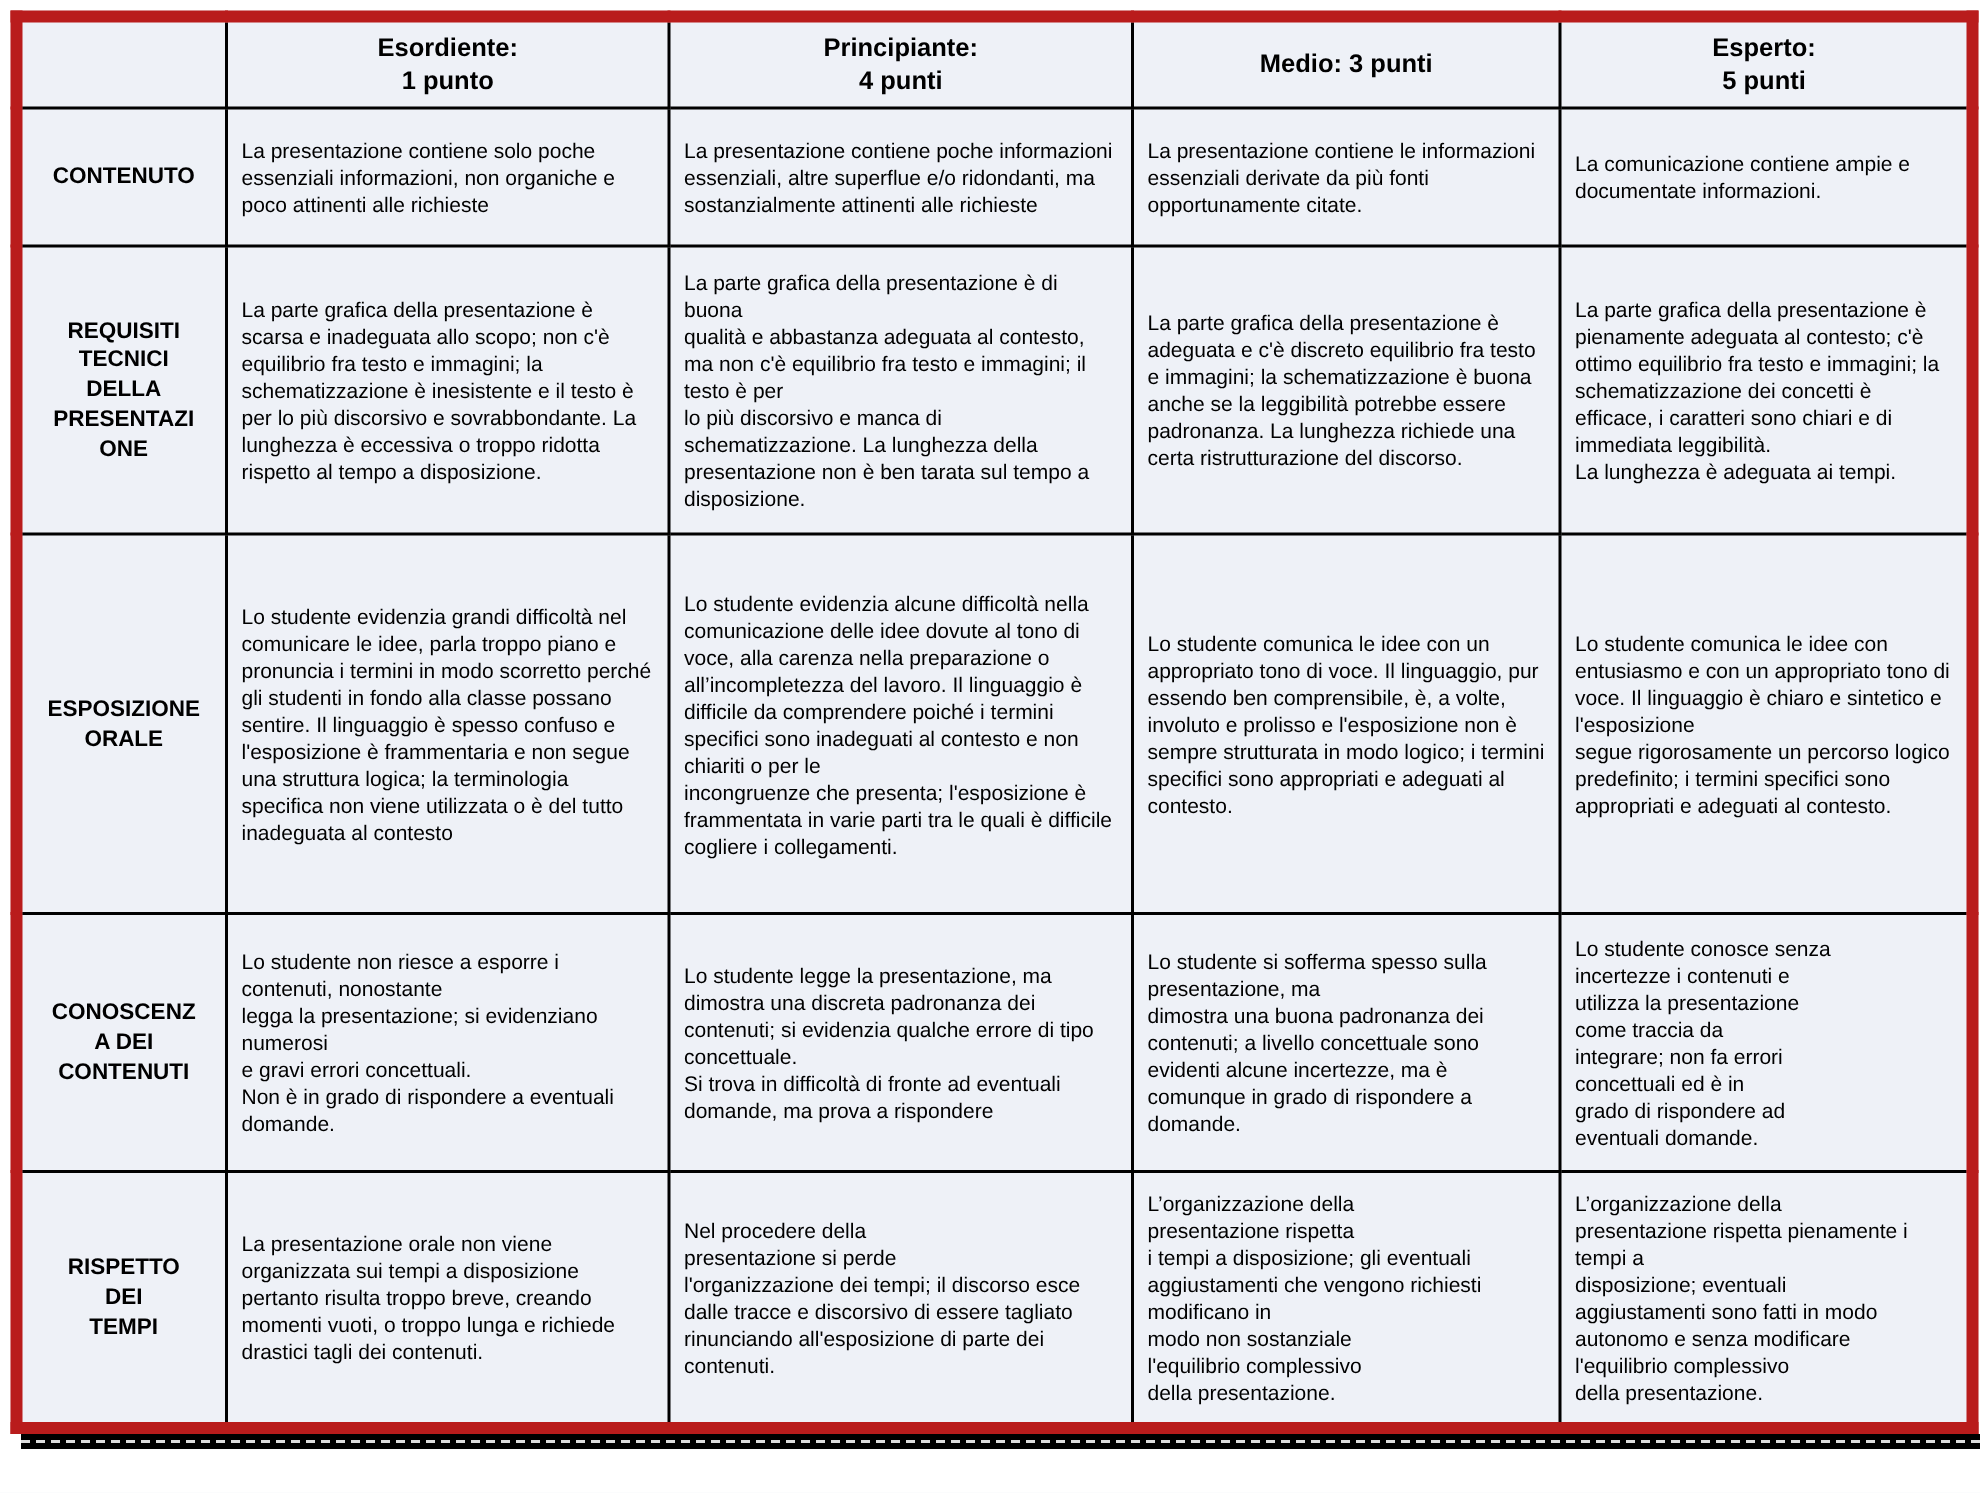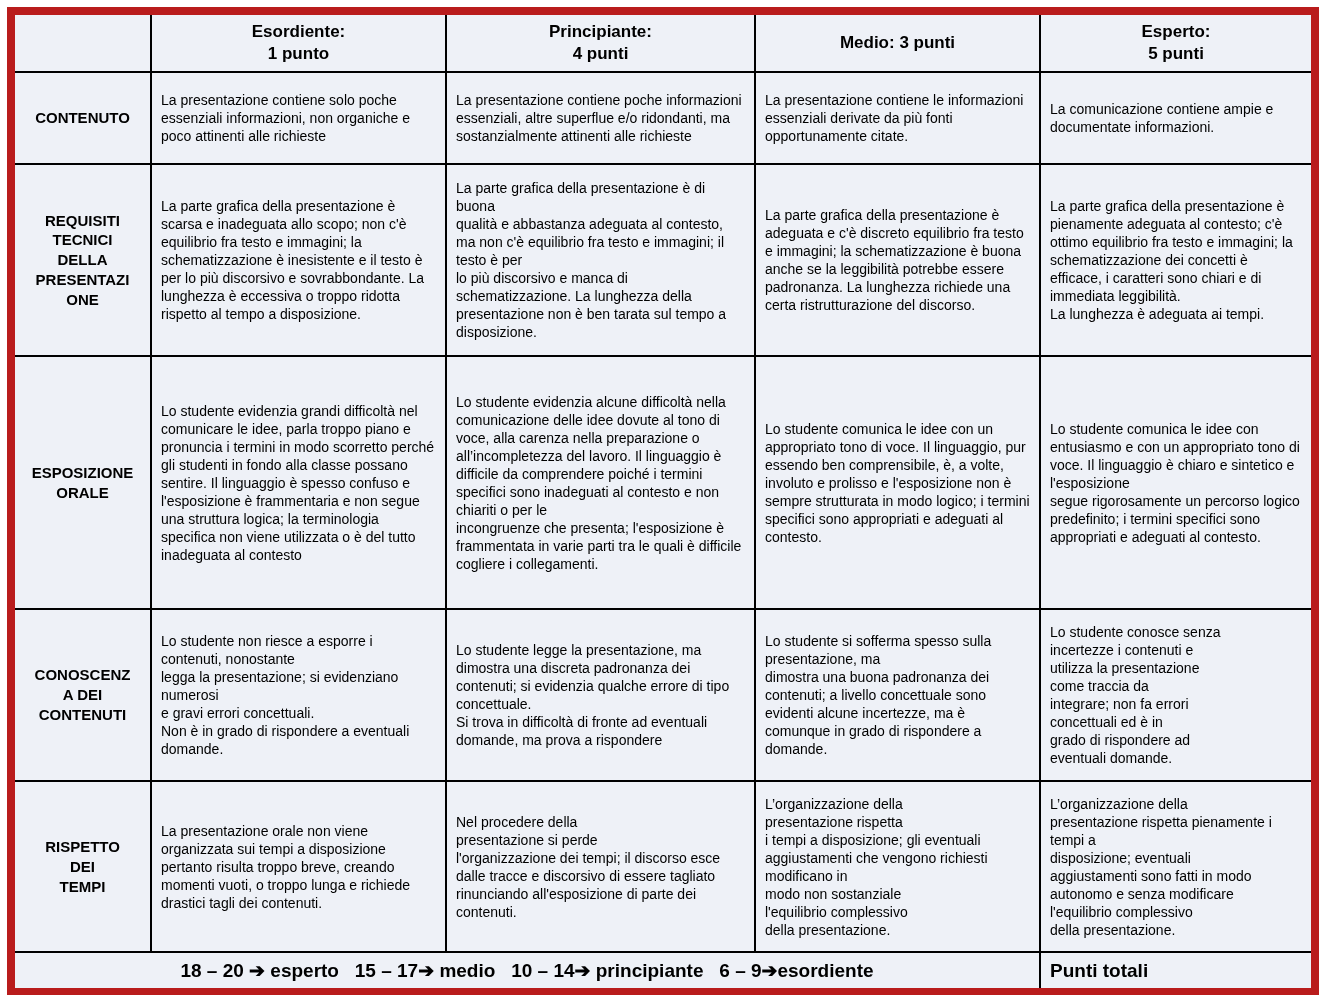--- a/index.html
+++ b/index.html
@@ -177,21 +177,17 @@
 l'equilibrio complessivo
 della presentazione.</td>
       <td class="cell">L’organizzazione della
 presentazione rispetta pienamente i tempi a
 disposizione; eventuali
 aggiustamenti sono fatti in modo autonomo e senza modificare
 l'equilibrio complessivo
 della presentazione.</td>
     </tr>
 
-    <tr style="height:40px">
-      <td class="footer-scale" colspan="4">18 – 20 ➔ esperto   15 – 17➔ medio   10 – 14➔ principiante   6 – 9➔esordiente</td>
-      <td class="footer-total">Punti totali</td>
-    </tr>
   </tbody>
     </table>
 
   <div class="bottom-band"></div>
 </div>
 
 </body></html>

